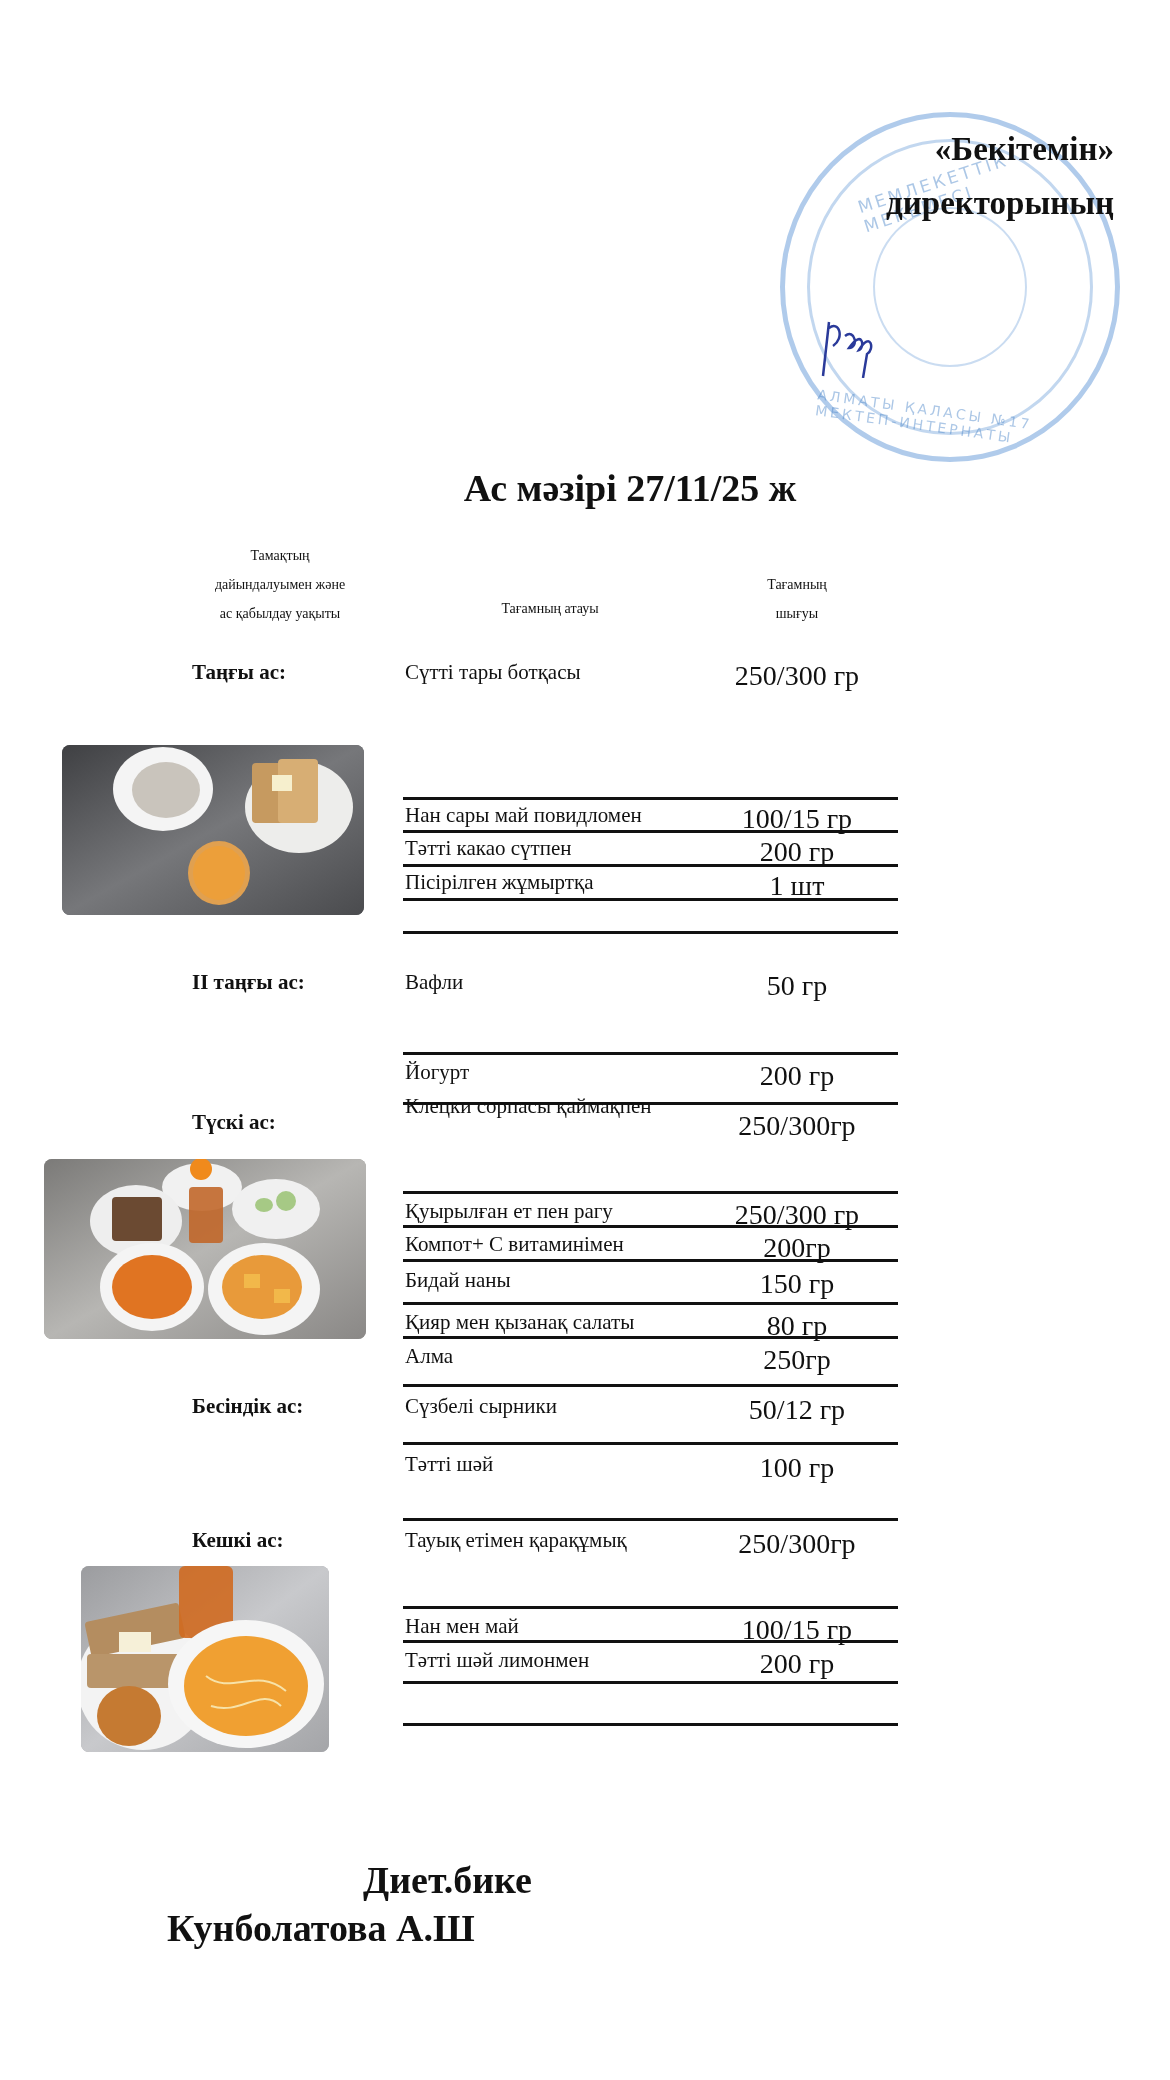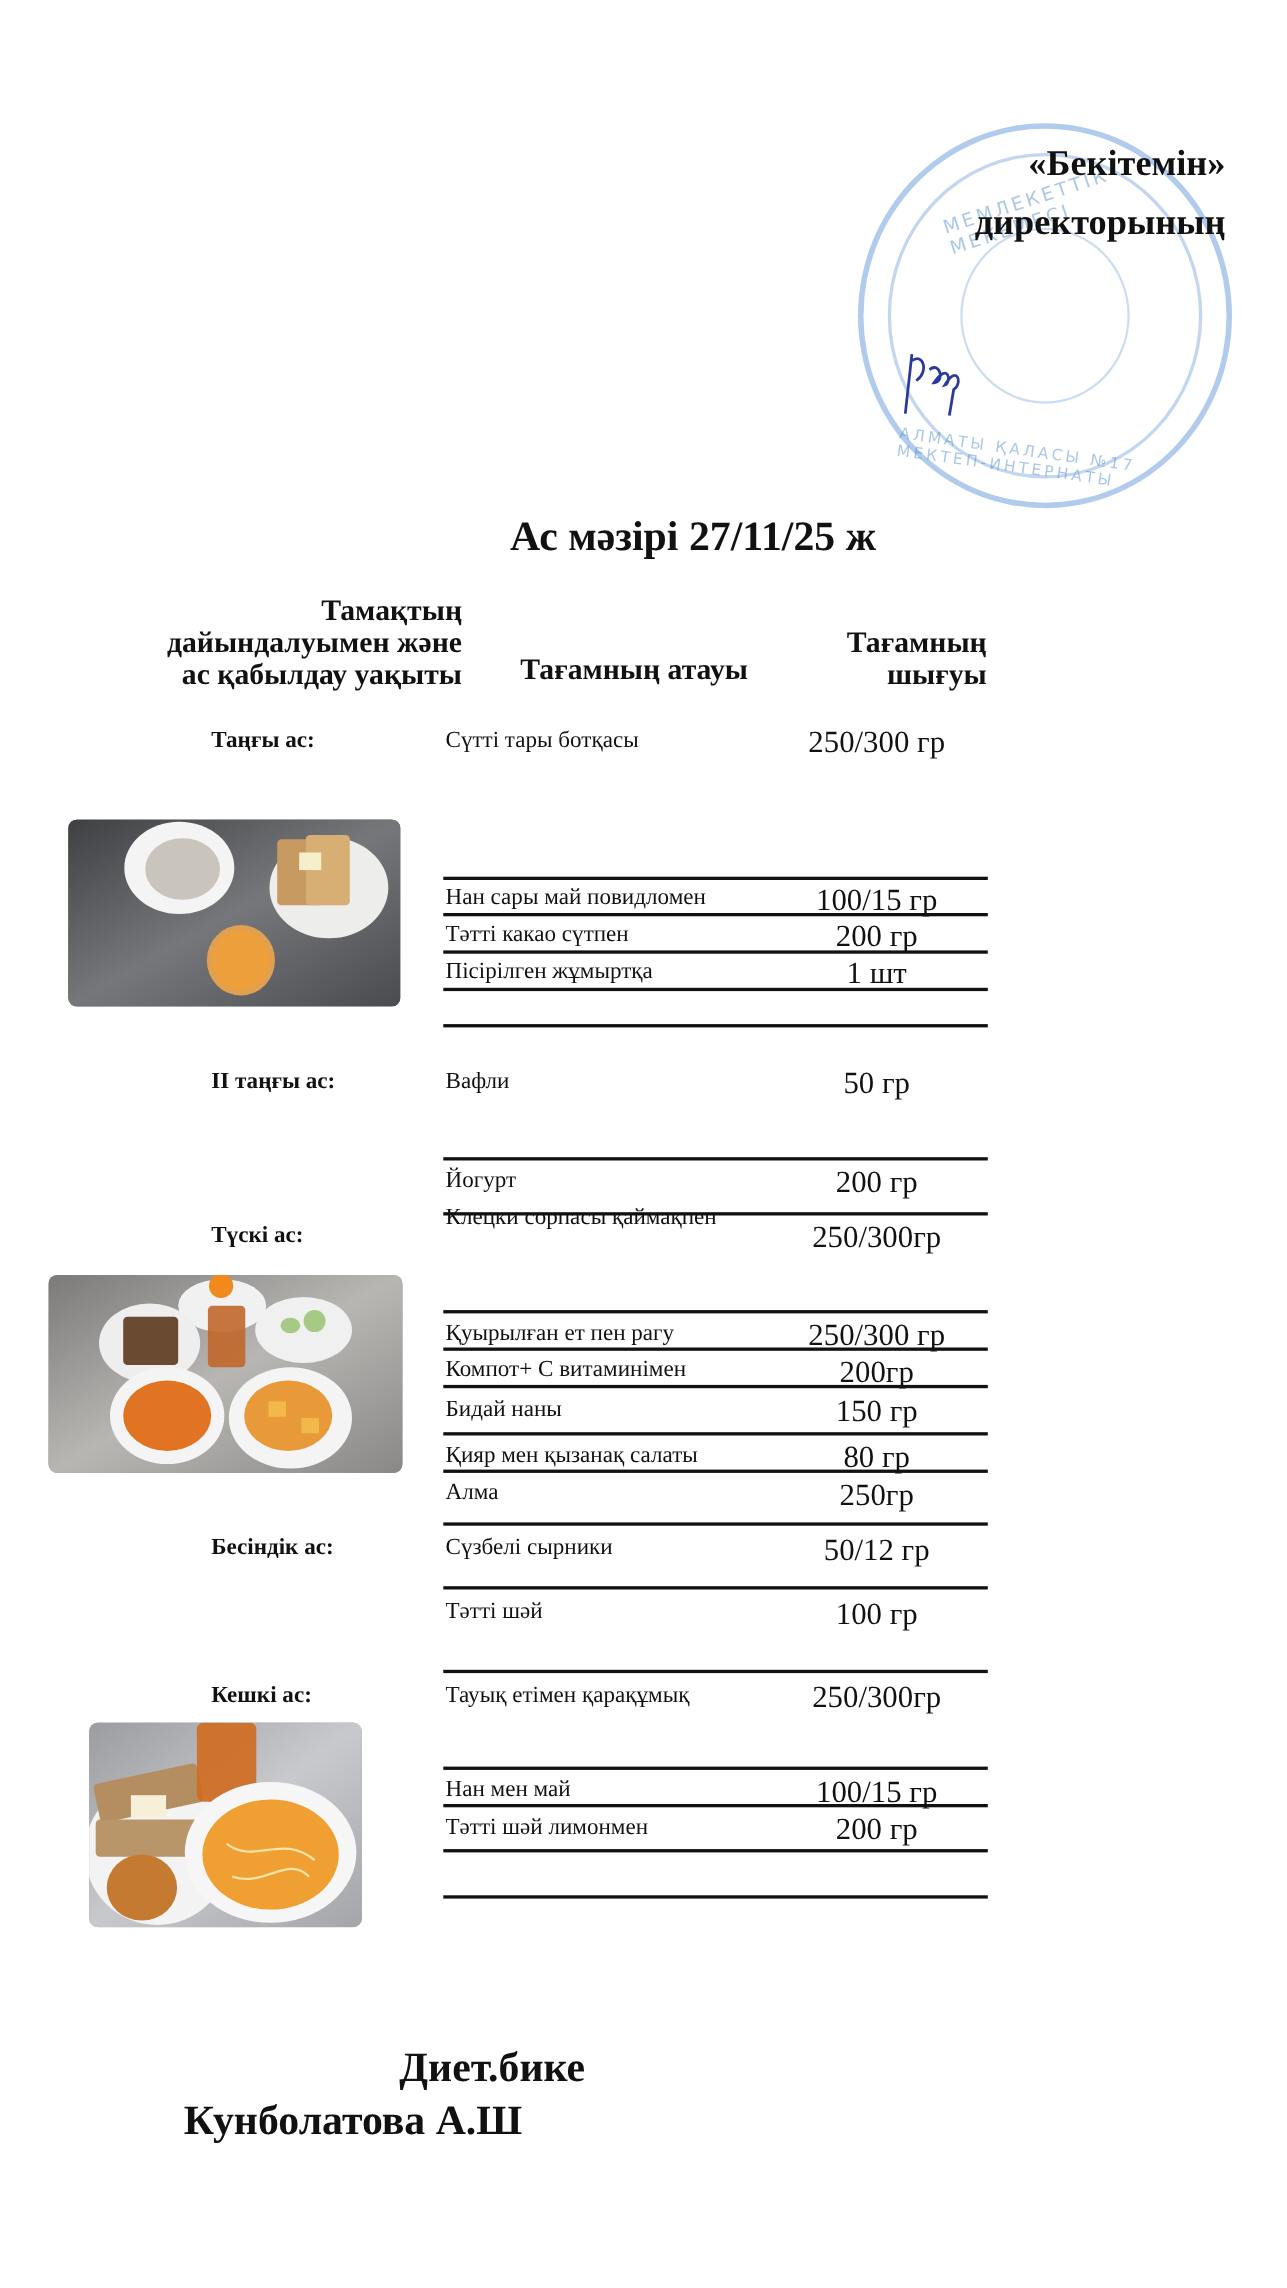--- a/index.html
+++ b/index.html
@@ -10,21 +10,21 @@
   .stamp { position:absolute; left:780px; top:112px; width:340px; height:350px; border-radius:50%;
            border:5px solid rgba(80,140,210,0.45); box-sizing:border-box; }
   .stamp::before { content:""; position:absolute; left:22px; top:22px; right:22px; bottom:22px;
            border-radius:50%; border:3px solid rgba(80,140,210,0.35); }
   .stamp::after { content:""; position:absolute; left:88px; top:90px; right:88px; bottom:90px;
            border-radius:50%; border:2px solid rgba(80,140,210,0.3); }
   .stamp-text { position:absolute; color:rgba(70,130,200,0.45); font-family:"DejaVu Sans", sans-serif;
            font-size:17px; letter-spacing:3px; }
   .signature { position:absolute; left:815px; top:318px; width:88px; height:60px; }
   .title { left:0; width:1260px; text-align:center; top:466px; font-size:38px; font-weight:bold; }
-  .hdr { font-weight:bold; font-size:27px; text-align:right; line-height:29px; }
+  .hdr { font-weight:normal; font-size:14px; text-align:center; line-height:29px; }
   .meal { font-weight:bold; font-size:21px; left:160px;margin-left:32px; }
   .dish { font-size:21px; left:405px; }
   .portion { font-size:28px; text-align:center; width:200px; left:697px; }
   .rule { left:403px; width:495px; height:3px; background:#111; }
   .photo { border-radius:8px; overflow:hidden; }
   .footer { font-weight:bold; font-size:38px; }
 </style>
 </head>
 <body>
 

